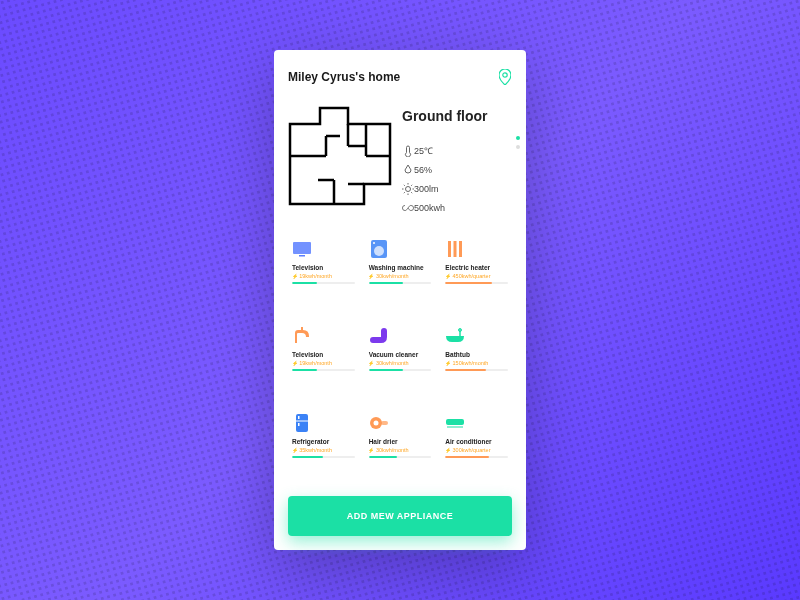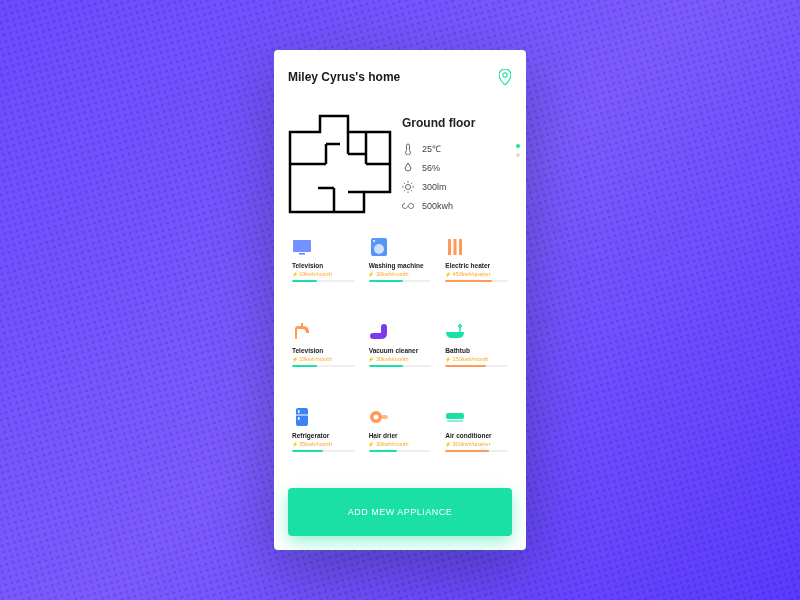--- a/index.html
+++ b/index.html
@@ -30,29 +30,29 @@
     height: 500px;
     background: #fff;
     border-radius: 4px;
     box-shadow: 0 20px 60px rgba(0,0,0,.25);
     padding: 18px 14px 14px;
     position: relative;
     z-index: 5;
     display: flex;
     flex-direction: column;
   }
-  .header { display: flex; justify-content: space-between; align-items: center; margin-bottom: 28px; gap: 28px; }
+  .header { display: flex; justify-content: space-between; align-items: center; margin-bottom: 20px; gap: 28px; }
   .title { font-size: 12px; font-weight: 700; color: #1a1a1a; }
   .loc-icon { width: 14px; height: 18px; display: flex; align-items: center; justify-content: center; }
 
   .hero { display: flex; gap: 10px; margin-bottom: 12px; position: relative; }
   .floorplan { width: 104px; height: 100px; }
   .env { flex: 1; padding-top: 2px; }
-  .env-title { font-size: 12px; font-weight: 600; color: #222; margin-bottom: 12px; }
-  .env-row { display: flex; align-items: center; gap: 8px; margin-bottom: 7px; }
+  .env-title { font-size: 14px; font-weight: 600; color: #222; margin-bottom: 20px; }
+  .env-row { display: flex; align-items: center; margin-bottom: 7px; }
   .env-icon { width: 12px; height: 12px; display:flex; align-items:center; justify-content:center; color:#555; }
   .env-val { font-size: 9px; color: #444; }
 
   .dots { position: absolute; right: -8px; top: 30px; display:flex; flex-direction:column; gap:5px; }
   .dot { width:4px; height:4px; border-radius:50%; background:#ddd; }
   .dot.active { background:#1be0a5; }
 
   .grid { display:grid; grid-template-columns: repeat(3,1fr); gap: 6px; flex:1; }
   .card { border-radius:4px; padding:6px 4px 4px; }
   .card-icon { width:20px; height:20px; margin-bottom:5px; display:flex; align-items:center; justify-content:center; }
@@ -61,23 +61,23 @@
   .card-usage::before { content:"⚡"; font-size:5px; margin-right:1px; color:#ffa726; }
   .bar { height:2px; background:#eee; border-radius:2px; overflow:hidden; }
   .bar-fill { height:100%; border-radius:2px; }
 
   .add-btn {
     margin-top:8px;
     background: linear-gradient(90deg,#1be0a5,#1be0a5);
     color:#fff;
     border:none;
     border-radius:4px;
-    height:48px;
+    height:40px;
     font-size:9px;
-    font-weight:400;
+    font-weight:700;
     letter-spacing:.5px;
     cursor:pointer;
     box-shadow: 0 6px 16px rgba(27,224,165,.45);
   }
 </style>
 </head>
 <body>
 
 <div class="phone">
 

